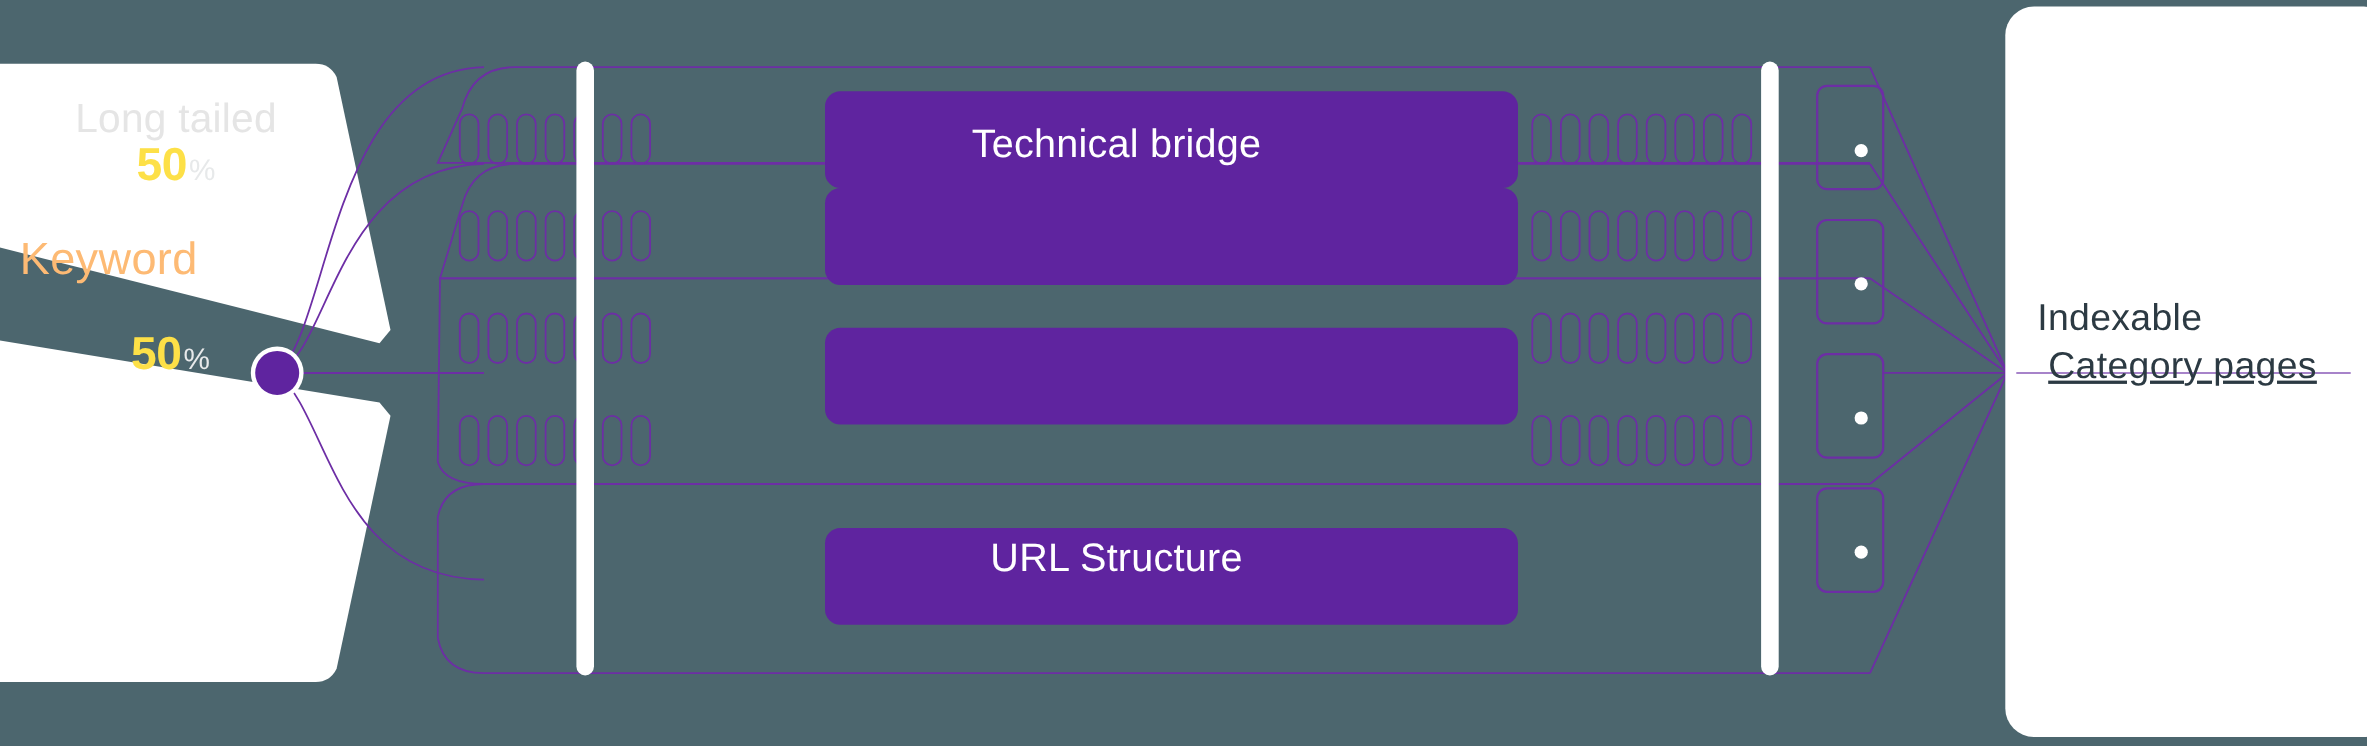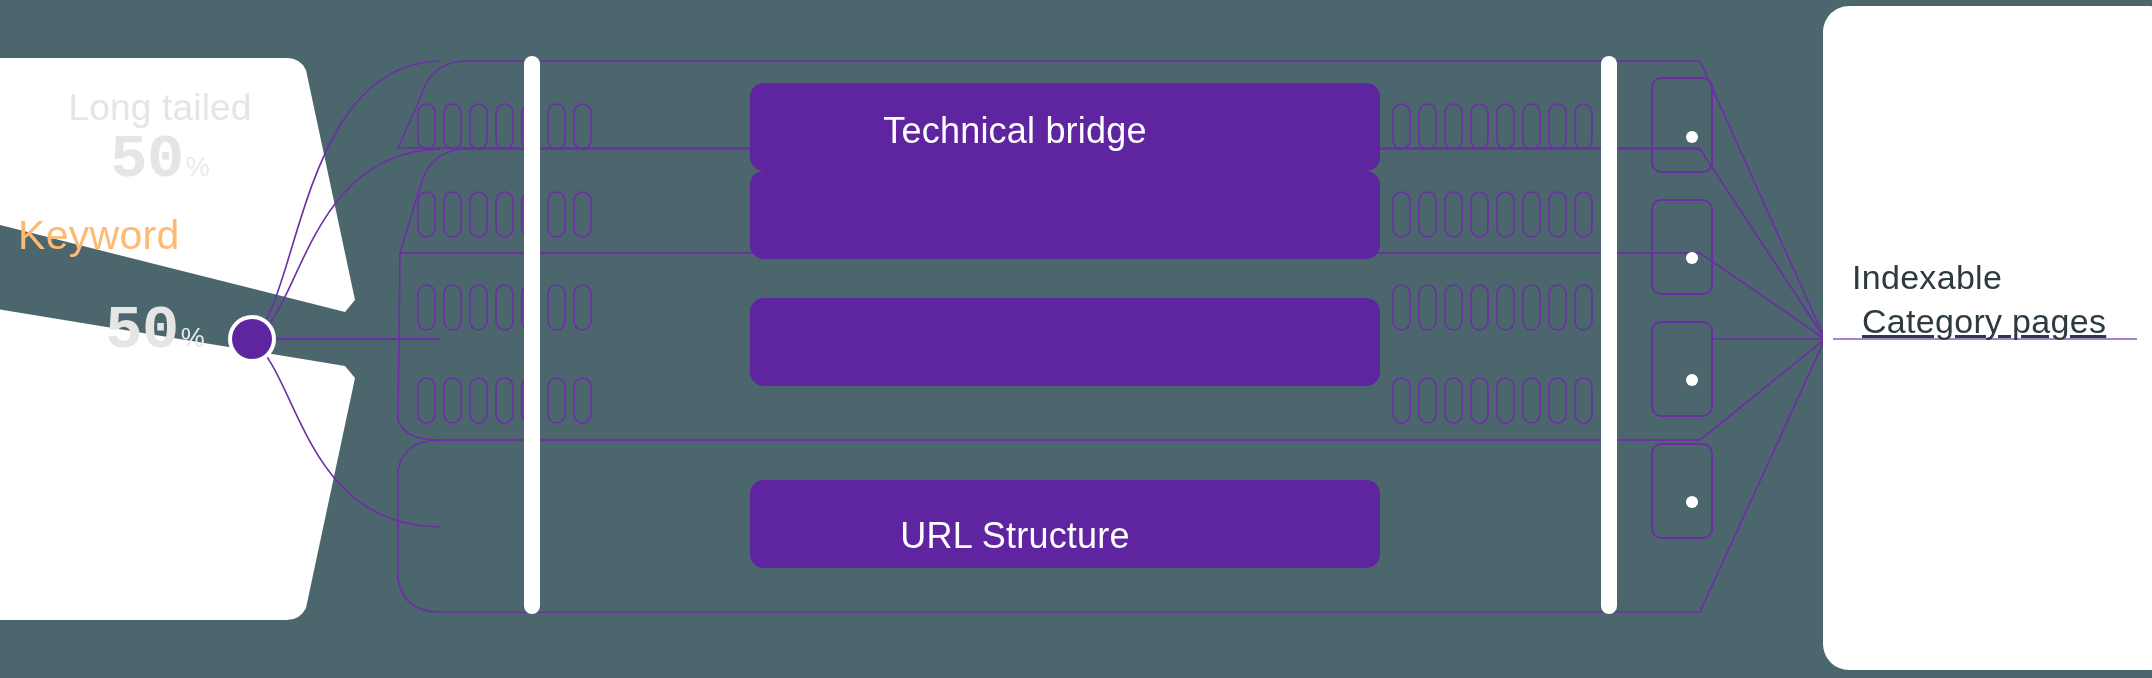--- a/index.html
+++ b/index.html
@@ -47,25 +47,24 @@
     font-weight: 400;
     letter-spacing: 0.2px;
     line-height: 1.1;
     white-space: nowrap;
   }
   .pct-line {
     line-height: 1;
     white-space: nowrap;
   }
   .pct-num {
-    font-size: 62px;
+    font-size: 42px;
     font-weight: 700;
-    color: #e5e5e5;
+    color: #fde047;
     letter-spacing: -0.5px;
-    font-family: Liberation Mono, monospace;
   }
   .pct-sign {
     font-size: 27px;
     font-weight: 400;
     color: #e7e9ea;
     margin-left: 2px;
   }
 
   #long-tail-block { left: 10px; top: 88px; }
   #short-tail-block { left: 5px; top: 300px; }
@@ -91,21 +90,21 @@
     white-space: nowrap;
     pointer-events: none;
     text-align: center;
     width: 530px;
   }
 
   
   #right-card-text {
     position: absolute;
     left: 1838px;
-    top: 256px;
+    top: 268px;
     width: 300px;
     text-align: center;
     pointer-events: none;
   }
   .right-line {
     font-size: 34px;
     color: #2c3a43;
     letter-spacing: 0.3px;
     line-height: 1.28;
     white-space: nowrap;
@@ -289,20 +288,20 @@
   <div class="left-card-text" id="short-tail-block">
     <div class="pct-line">
       <span class="pct-num">50</span><span class="pct-sign">%</span>
     </div>
   </div>
 
   <div class="row-label" style="left:750px; top:110px;">Technical bridge</div>
 
 
 
-  <div class="row-label" style="left:750px; top:515px;">URL Structure</div>
+  <div class="row-label" style="left:750px; top:486px;">URL Structure</div>
 
   <div id="right-card-text">
     <div class="right-line" id="right-line-1">Indexable</div>
     <div class="right-line" id="right-line-2">Category pages</div>
   </div>
 
 </div>
 
 </body></html>

